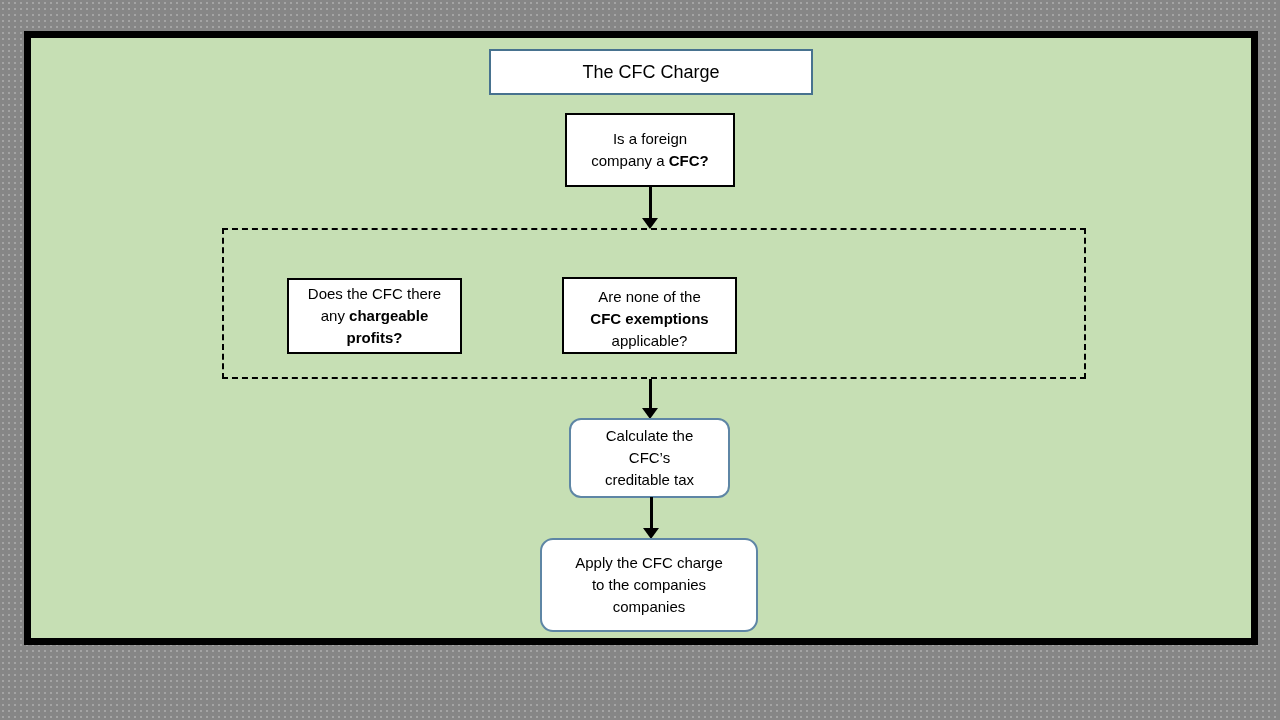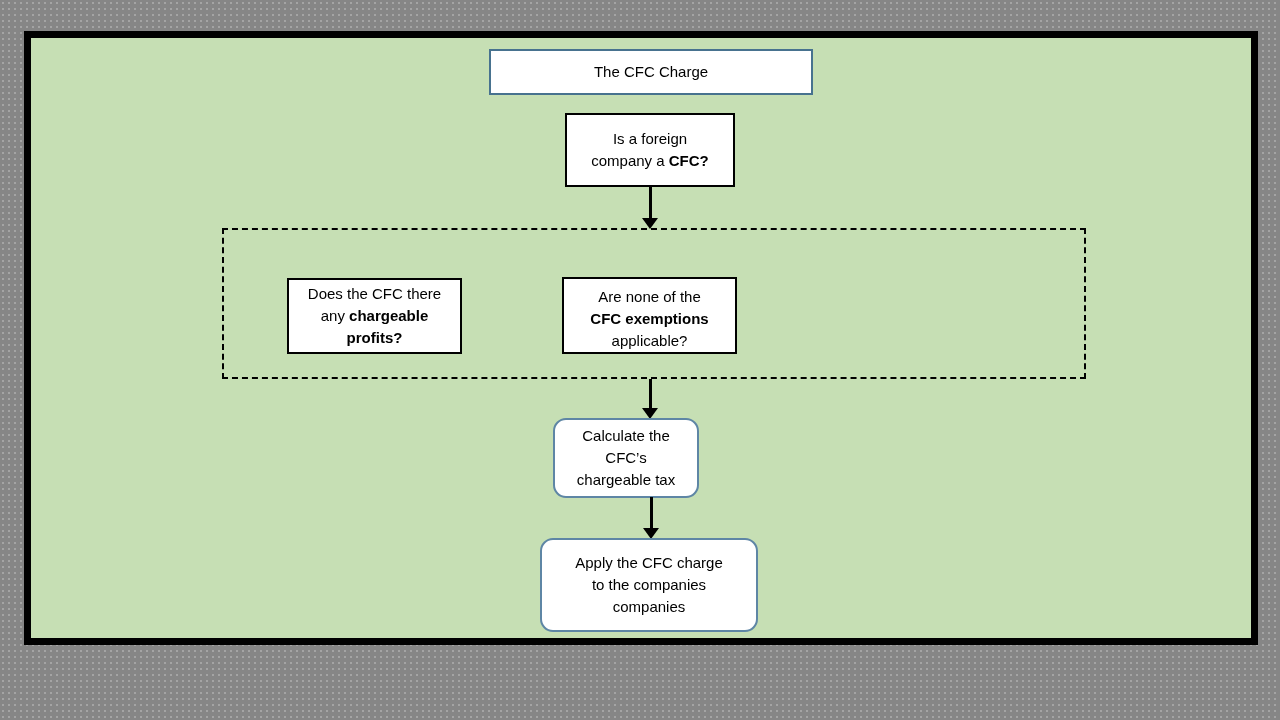--- a/index.html
+++ b/index.html
@@ -20,39 +20,39 @@
 
   .node {
     position:absolute; background:#ffffff;
     display:flex; flex-direction:column; justify-content:center; align-items:center;
     text-align:center; font-size:15px; line-height:22px;
   }
   .node .line { white-space:nowrap; }
   .node b { font-weight:bold; }
 
   .rect   { border:2px solid #000; }
-  .title-box { border:2px solid #47728f; font-size:15px; }
+  .title-box { border:2px solid #47728f; font-size:18px; }
   .rounded { border:2px solid #5e86a5; border-radius:13px; }
 
   .dashed-group {
     position:absolute; left:222px; top:228px; width:864px; height:151px;
     border:2px dashed #000;
   }
 
   .arrow { position:absolute; width:16px; display:flex; flex-direction:column; align-items:center; }
   .arrow .shaft { width:3px; flex:1 1 auto; background:#000; }
   .arrow .head  { width:0; height:0; border-left:8px solid transparent; border-right:8px solid transparent; border-top:11px solid #000; }
 
   
   #title-box    { left:489px; top:49px;  width:324px; height:46px; }
   #q-cfc        { left:565px; top:113px; width:170px; height:74px;justify-content:center; }
   #q-profits    { left:287px; top:278px; width:175px; height:76px; }
   #q-exemptions { left:562px; top:277px; width:175px; height:77px;justify-content:flex-end; }
   #q-company    { left:843px; top:278px; width:174px; height:76px; }
-  #calc-box     { left:553px; top:418px; width:146px; height:80px; }
+  #calc-box     { left:569px; top:418px; width:161px; height:80px;border-radius:12px; }
   #apply-box    { left:540px; top:538px; width:218px; height:94px; }
 
   #arrow-1 { left:642px; top:186px; height:43px; }
   #arrow-2 { left:642px; top:379px; height:40px; }
   #arrow-3 { left:643px; top:497px; height:42px; }
 </style>
 </head>
 <body>
 
 <div id="page">
@@ -89,21 +89,21 @@
 
 
   <div class="arrow" id="arrow-2">
     <div class="shaft"></div>
     <div class="head"></div>
   </div>
 
   <div class="node rounded" id="calc-box">
     <div class="line"><span>Calculate the</span></div>
     <div class="line"><span>CFC’s</span></div>
-    <div class="line"><span>chargeable tax</span></div>
+    <div class="line"><span>creditable tax</span></div>
   </div>
 
   <div class="arrow" id="arrow-3">
     <div class="shaft"></div>
     <div class="head"></div>
   </div>
 
   <div class="node rounded" id="apply-box">
     <div class="line"><span>Apply the CFC charge</span></div>
     <div class="line"><span>to the companies</span></div>

